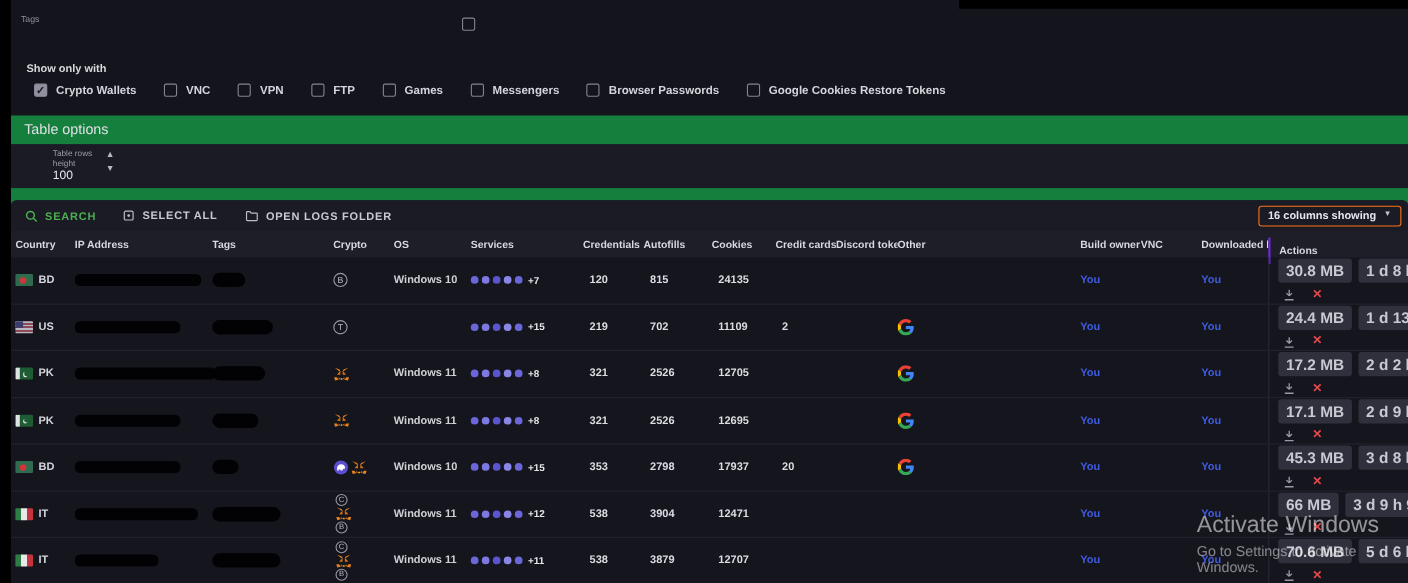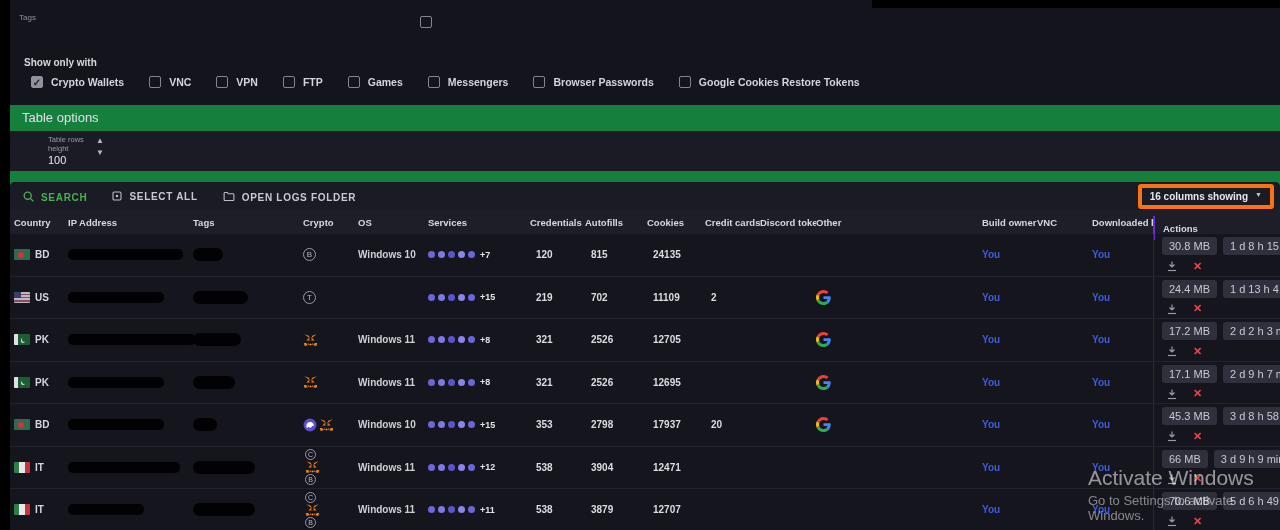--- a/index.html
+++ b/index.html
@@ -31,21 +31,21 @@
   .spinner-value { font-size:11px; color:#e8e8ee; margin-top:1px; }
   .spinner-btns { position:absolute; right:0; top:1px; display:flex; flex-direction:column; gap:3px; }
   .spin-btn { width:12px; height:9px; display:flex; align-items:center; justify-content:center; color:#b9b9c4; cursor:pointer; font-size:8px; line-height:1; }
 
   
   .table-card { position:absolute; left:0; top:182px; width:1270px; height:348px; background:#15151e; border-radius:5px 5px 0 0; overflow:hidden; }
   .toolbar { height:28px; background:#1b1b26; display:flex; align-items:center; padding:0 6px 0 12px; gap:24px; }
   .tb-btn { display:flex; align-items:flex-end; gap:6px; font-size:10px; font-weight:bold; letter-spacing:0.7px; color:#c9c9d2; cursor:pointer; white-space:nowrap; }
   .tb-btn.green { color:#4caf50; }
   .tb-btn svg { display:block; }
-  .cols-dropdown { margin-left:auto; display:flex; align-items:flex-start; gap:7px; border:4px solid #f97316; border-radius:3px; padding:3px 8px; font-size:10px; font-weight:bold; color:#e6e6ec; cursor:pointer; white-space:nowrap; }
+  .cols-dropdown { margin-left:auto; display:flex; align-items:flex-start; gap:7px; border:1px solid #f97316; border-radius:3px; padding:3px 8px; font-size:10px; font-weight:bold; color:#e6e6ec; cursor:pointer; white-space:nowrap; }
   .caret { font-size:7px; color:#c4c4cd; }
 
   .thead-row, .trow { display:grid; grid-template-columns:54px 125px 110px 55px 70px 102px 55px 62px 58px 55px 56px 166px 55px 55px 61px 127px; padding-left:4px; align-items:center; }
   .thead-row { height:24px; background:#1e1e29; }
   .th { font-size:9.5px; font-weight:bold; color:#d8d8e0; white-space:nowrap; overflow:hidden; }
   .trow { height:42.5px; border-bottom:1px solid #23232e; cursor:pointer; }
   .cell { font-size:10px; color:#cfcfd6; white-space:nowrap; overflow:visible; }
   .cell.num { font-weight:bold; color:#dcdce3; padding-left:6px; }
   .cell-actions { border-left:1px solid #2a2a36; height:100%; display:flex; flex-direction:column; justify-content:center; gap:5px; padding-left:8px; }
   .th-actions { border-left:2px solid #6d28d9; height:100%; display:flex; align-items:center; padding-left:8px;margin-top:12px; }
@@ -71,21 +71,21 @@
   .wallets-cell.stacked .wletter { width:11px; height:11px; font-size:7px; }
   .wicon { display:flex; align-items:center; }
 
   .services-cell { display:flex; align-items:center; gap:3px; }
   .svc-dot { width:7px; height:7px; border-radius:50%; }
   .svc-more { font-size:9px; font-weight:bold; color:#e3e3ea; margin-left:2px; }
 
   .you-link { font-size:10px; font-weight:bold; color:#3e5ce0; cursor:pointer; }
 
   .chips-row { display:flex; align-items:center; gap:6px; }
-  .chip { background:#30303c; color:#c9c9d2; font-size:11px; font-weight:normal; border-radius:3px; padding:3px 7px; white-space:nowrap; }
+  .chip { background:#30303c; color:#c9c9d2; font-size:14px; font-weight:bold; border-radius:3px; padding:3px 7px; white-space:nowrap; }
   .icons-row { display:flex; align-items:center; gap:15px; padding-left:4px; }
   .dl-btn { cursor:pointer; display:flex; }
   .x-btn { color:#e5484d; font-size:11px; font-weight:bold; cursor:pointer; line-height:1; }
 
   .watermark { position:absolute; left:1088px; top:466px; z-index:9; pointer-events:none; }
   .wm-1 { font-size:21px; color:rgba(255,255,255,0.55); font-weight:400; }
   .wm-2 { font-size:13px; color:rgba(255,255,255,0.48); margin-top:3px; }
 </style>
 </head>
 <body>

